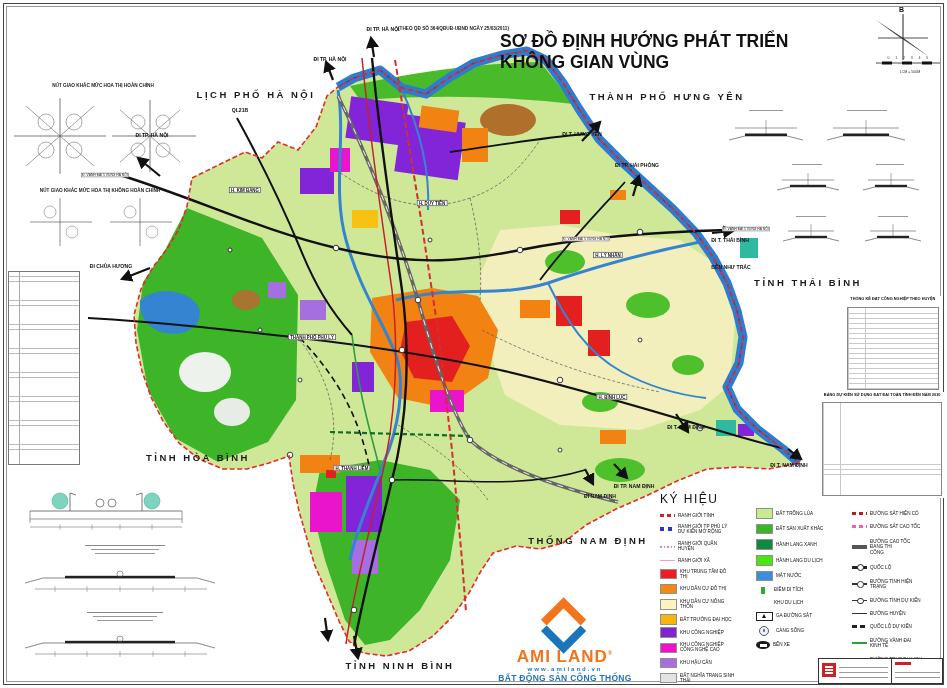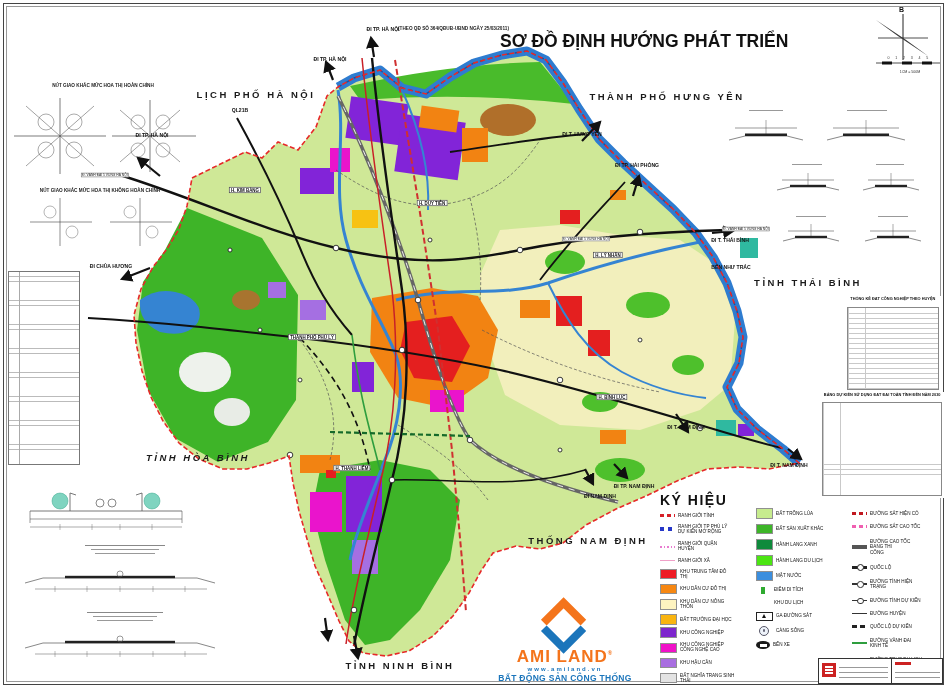--- a/index.html
+++ b/index.html
@@ -42,21 +42,21 @@
   .side-table .grid{position:absolute;left:2px;right:2px;bottom:2px;border:0.5px solid #888;
         background:
           repeating-linear-gradient(0deg,#c9c9c9 0 0.5px,transparent 0.5px 5px),
           repeating-linear-gradient(90deg,#c9c9c9 0 0.5px,transparent 0.5px 17px);}
   .note-list{position:absolute;left:8px;top:271px;width:70px;height:192px;border:0.6px solid #777;
         background:
           linear-gradient(90deg,transparent 0 10px,#aaa 10px 10.5px,transparent 10.5px 100%),
           repeating-linear-gradient(0deg,#bbb 0 0.45px,transparent 0.45px 4.8px);}
   
   #legend{position:absolute;left:652px;top:492px;width:292px;height:196px;}
-  .leg-title{margin-left:8px;font-size:14px;font-weight:bold;letter-spacing:1.5px;}
+  .leg-title{margin-left:8px;font-size:12px;font-weight:normal;letter-spacing:1.5px;}
   .leg-col{position:absolute;}
   #leg-col1{left:8px;top:20px;width:96px;}
   #leg-col2{left:104px;top:16px;width:98px;}
   #leg-col3{left:200px;top:18px;width:92px;}
   .leg-row{display:flex;align-items:center;}
   #leg-col1 .leg-row{margin-bottom:2.6px;}
   #leg-col2 .leg-row{margin-bottom:5.2px;}
   #leg-col3 .leg-row{margin-bottom:5.6px;}
   .sw{flex:0 0 auto;width:15px;margin-right:3px;position:relative;display:inline-block;}
   .sw-fill{height:8.5px;border:0.5px solid #909090;}
@@ -391,20 +391,21 @@
       </g>
     </g>
   </svg>
 
   <div class="frame"></div>
   <div class="frame2"></div>
 
   <div class="hdr-dec">(THEO QĐ SỐ 364/QĐUB-UBND NGÀY 25/03/2011)</div>
   <div class="map-name">
     <div>SƠ ĐỒ ĐỊNH HƯỚNG PHÁT TRIỂN</div>
+    <div>KHÔNG GIAN VÙNG</div>
   </div>
 
   <div class="abs" style="left:899px;top:6px;font-size:7px;font-weight:bold;">B</div>
   <div class="scale-ticks">
       <span>0</span>
       <span>1</span>
       <span>2</span>
       <span>3</span>
       <span>4</span>
       <span>5</span>
@@ -585,21 +586,21 @@
     <div class="stamp-right">
       <div class="stamp-red"></div>
       <div class="stamp-rlines"></div>
     </div>
   </div>
 
   <div id="overlay">
       <div class="prov" style="left: 256px; top: 94px;">LỊCH PHỐ HÀ NỘI</div>
       <div class="prov" style="left: 667px; top: 96px;">THÀNH PHỐ HƯNG YÊN</div>
       <div class="prov" style="left: 808px; top: 282px;">TỈNH THÁI BÌNH</div>
-      <div class="prov" style="left: 198px; top: 457px; font-style: italic;">TỈNH HÒA BÌNH</div>
+      <div class="prov" style="left: 198px; top: 457px;">TỈNH HÒA BÌNH</div>
       <div class="prov" style="left: 588px; top: 540px;">THỐNG NAM ĐỊNH</div>
       <div class="prov" style="left: 400px; top: 665px;">TỈNH NINH BÌNH</div>
       <div class="dir" style="left: 383px; top: 29px;">ĐI TP. HÀ NỘI</div>
       <div class="dir" style="left: 330px; top: 59px;">ĐI TP. HÀ NỘI</div>
       <div class="dir" style="left: 152px; top: 135px;">ĐI TP. HÀ NỘI</div>
       <div class="dir" style="left: 240px; top: 110px;">QL21B</div>
       <div class="dir" style="left: 111px; top: 266px;">ĐI CHÙA HƯƠNG</div>
       <div class="dir" style="left: 582px; top: 134px;">ĐI T. HƯNG YÊN</div>
       <div class="dir" style="left: 637px; top: 165px;">ĐI TP. HẢI PHÒNG</div>
       <div class="dir" style="left: 730px; top: 240px;">ĐI T. THÁI BÌNH</div>

